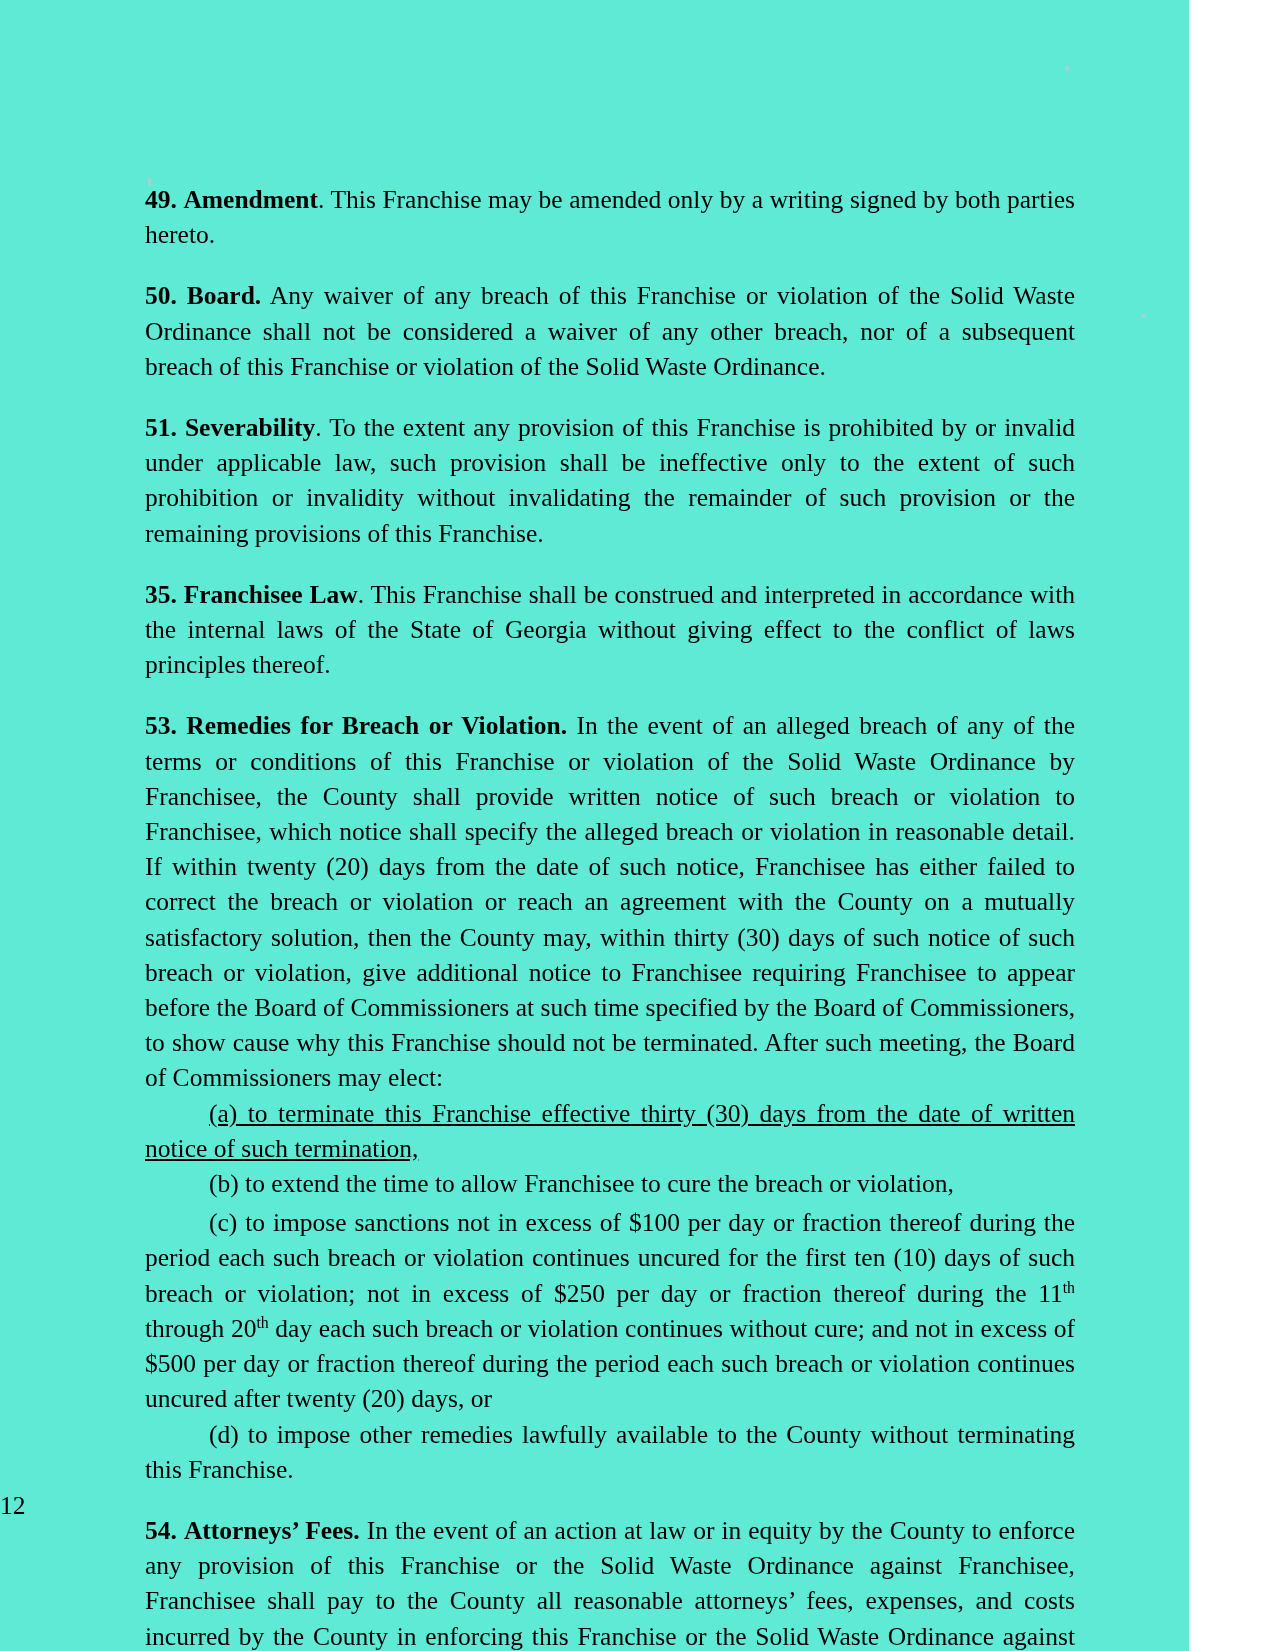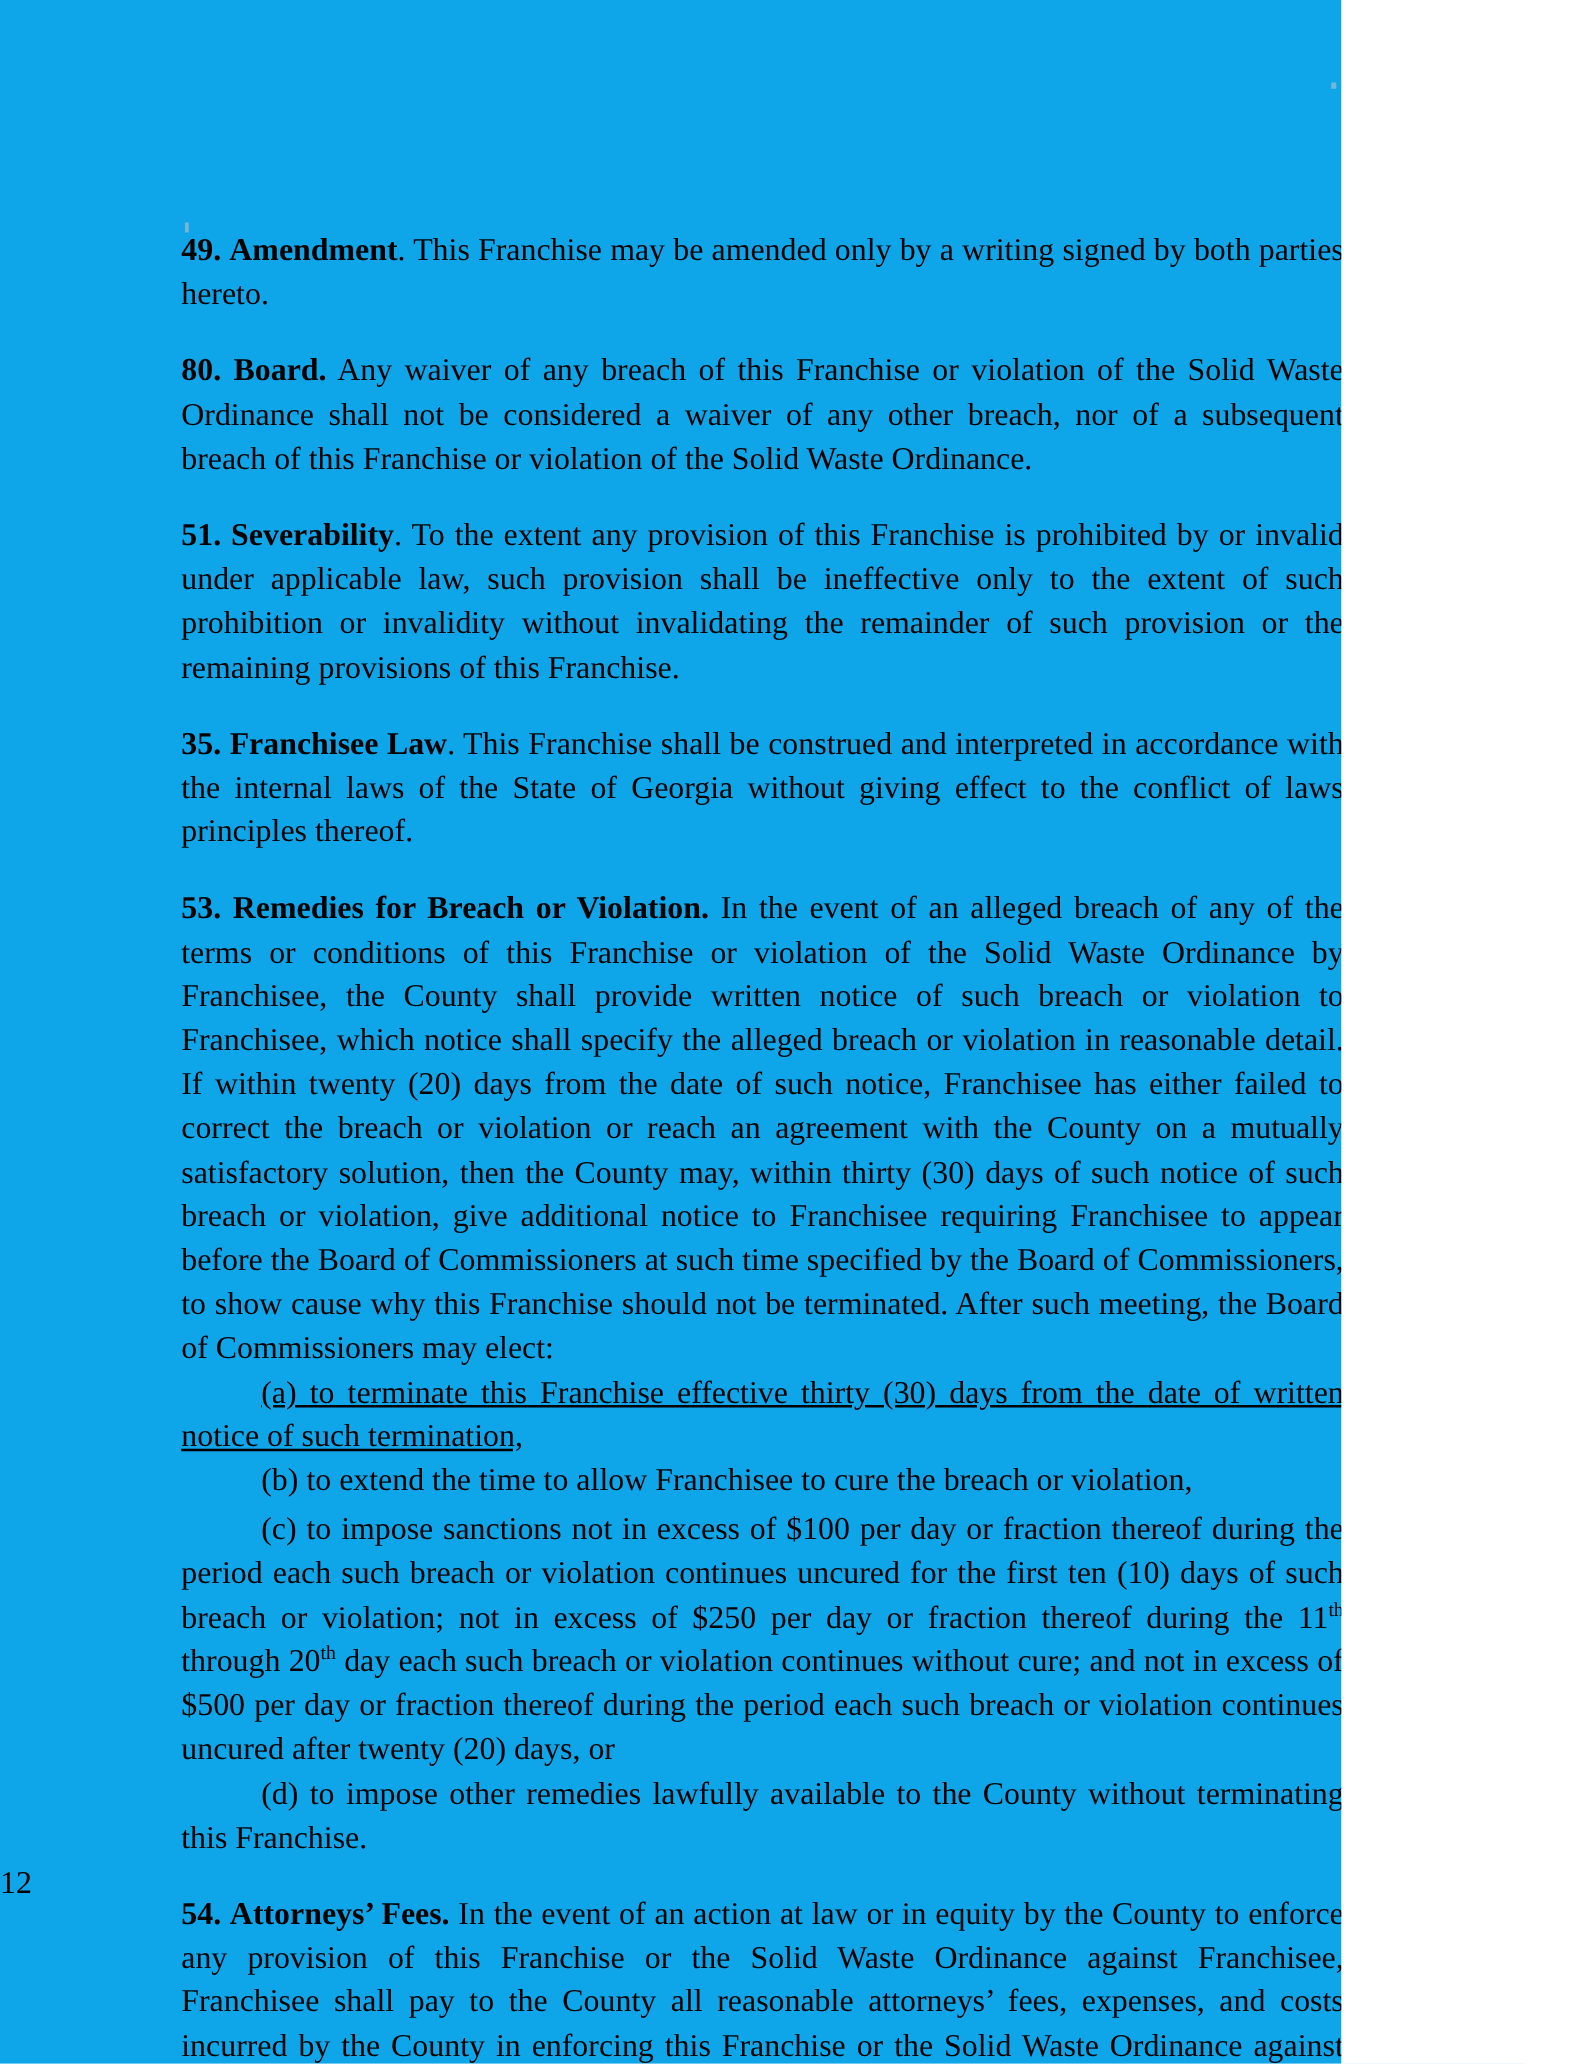--- a/index.html
+++ b/index.html
@@ -6,23 +6,23 @@
     margin: 0;
     padding: 0;
     background: #ffffff;
   }
   body {
     font-family: "Liberation Serif", "DejaVu Serif", serif;
     color: #000000;
   }
   .page {
     position: relative;
-    width: 1073px;
+    width: 1189px;
     height: 1651px;
-    background: #0ea5e9;
+    background: #5eead4;
     box-sizing: border-box;
     overflow: hidden;
   }
   .content {
     position: absolute;
     left: 145px;
     top: 182px;
     width: 930px;
   }
   .para {
@@ -71,21 +71,21 @@
 <div class="page">
 
   <span class="speck" style="left:148px;top:178px;width:3px;height:8px;"></span>
   <span class="speck" style="left:1065px;top:66px;width:4px;height:5px;"></span>
   <span class="speck" style="left:1141px;top:314px;width:5px;height:4px;"></span>
 
   <div class="content">
 
     <p class="para"><span class="heading-run">49.</span> <span class="heading-run">Amendment</span><span>.</span> <span>This Franchise may be amended only by a writing signed by both parties hereto.</span></p>
 
-    <p class="para"><span class="heading-run">80.</span> <span class="heading-run">Board.</span><span></span> <span>Any waiver of any breach of this Franchise or violation of the Solid Waste Ordinance shall not be considered a waiver of any other breach, nor of a subsequent breach of this Franchise or violation of the Solid Waste Ordinance.</span></p>
+    <p class="para"><span class="heading-run">50.</span> <span class="heading-run">Board.</span><span></span> <span>Any waiver of any breach of this Franchise or violation of the Solid Waste Ordinance shall not be considered a waiver of any other breach, nor of a subsequent breach of this Franchise or violation of the Solid Waste Ordinance.</span></p>
 
     <p class="para"><span class="heading-run">51.</span> <span class="heading-run">Severability</span><span>.</span> <span>To the extent any provision of this Franchise is prohibited by or invalid under applicable law, such provision shall be ineffective only to the extent of such prohibition or invalidity without invalidating the remainder of such provision or the remaining provisions of this Franchise.</span></p>
 
     <p class="para"><span class="heading-run">35.</span> <span class="heading-run">Franchisee Law</span><span>.</span> <span>This Franchise shall be construed and interpreted in accordance with the internal laws of the State of Georgia without giving effect to the conflict of laws principles thereof.</span></p>
 
     <p class="para" style="margin-bottom:0;"><span class="heading-run">53.</span> <span class="heading-run">Remedies for Breach or Violation.</span><span></span> <span>In the event of an alleged breach of any of the terms or conditions of this Franchise or violation of the Solid Waste Ordinance by Franchisee, the County shall provide written notice of such breach or violation to Franchisee, which notice shall specify the alleged breach or violation in reasonable detail. If within twenty (20) days from the date of such notice, Franchisee has either failed to correct the breach or violation or reach an agreement with the County on a mutually satisfactory solution, then the County may, within thirty (30) days of such notice of such breach or violation, give additional notice to Franchisee requiring Franchisee to appear before the Board of Commissioners at such time specified by the Board of Commissioners, to show cause why this Franchise should not be terminated. After such meeting, the Board of Commissioners may elect:</span></p>
 
     <p class="para" style="margin-bottom:0;text-decoration:underline;"><span class="indent-lead"></span><span>(a) to terminate this Franchise effective thirty (30) days from the date of written notice of such termination,</span></p>
 
     <p class="para" style="margin-bottom:4px;"><span class="indent-lead"></span><span>(b) to extend the time to allow Franchisee to cure the breach or violation,</span></p>

